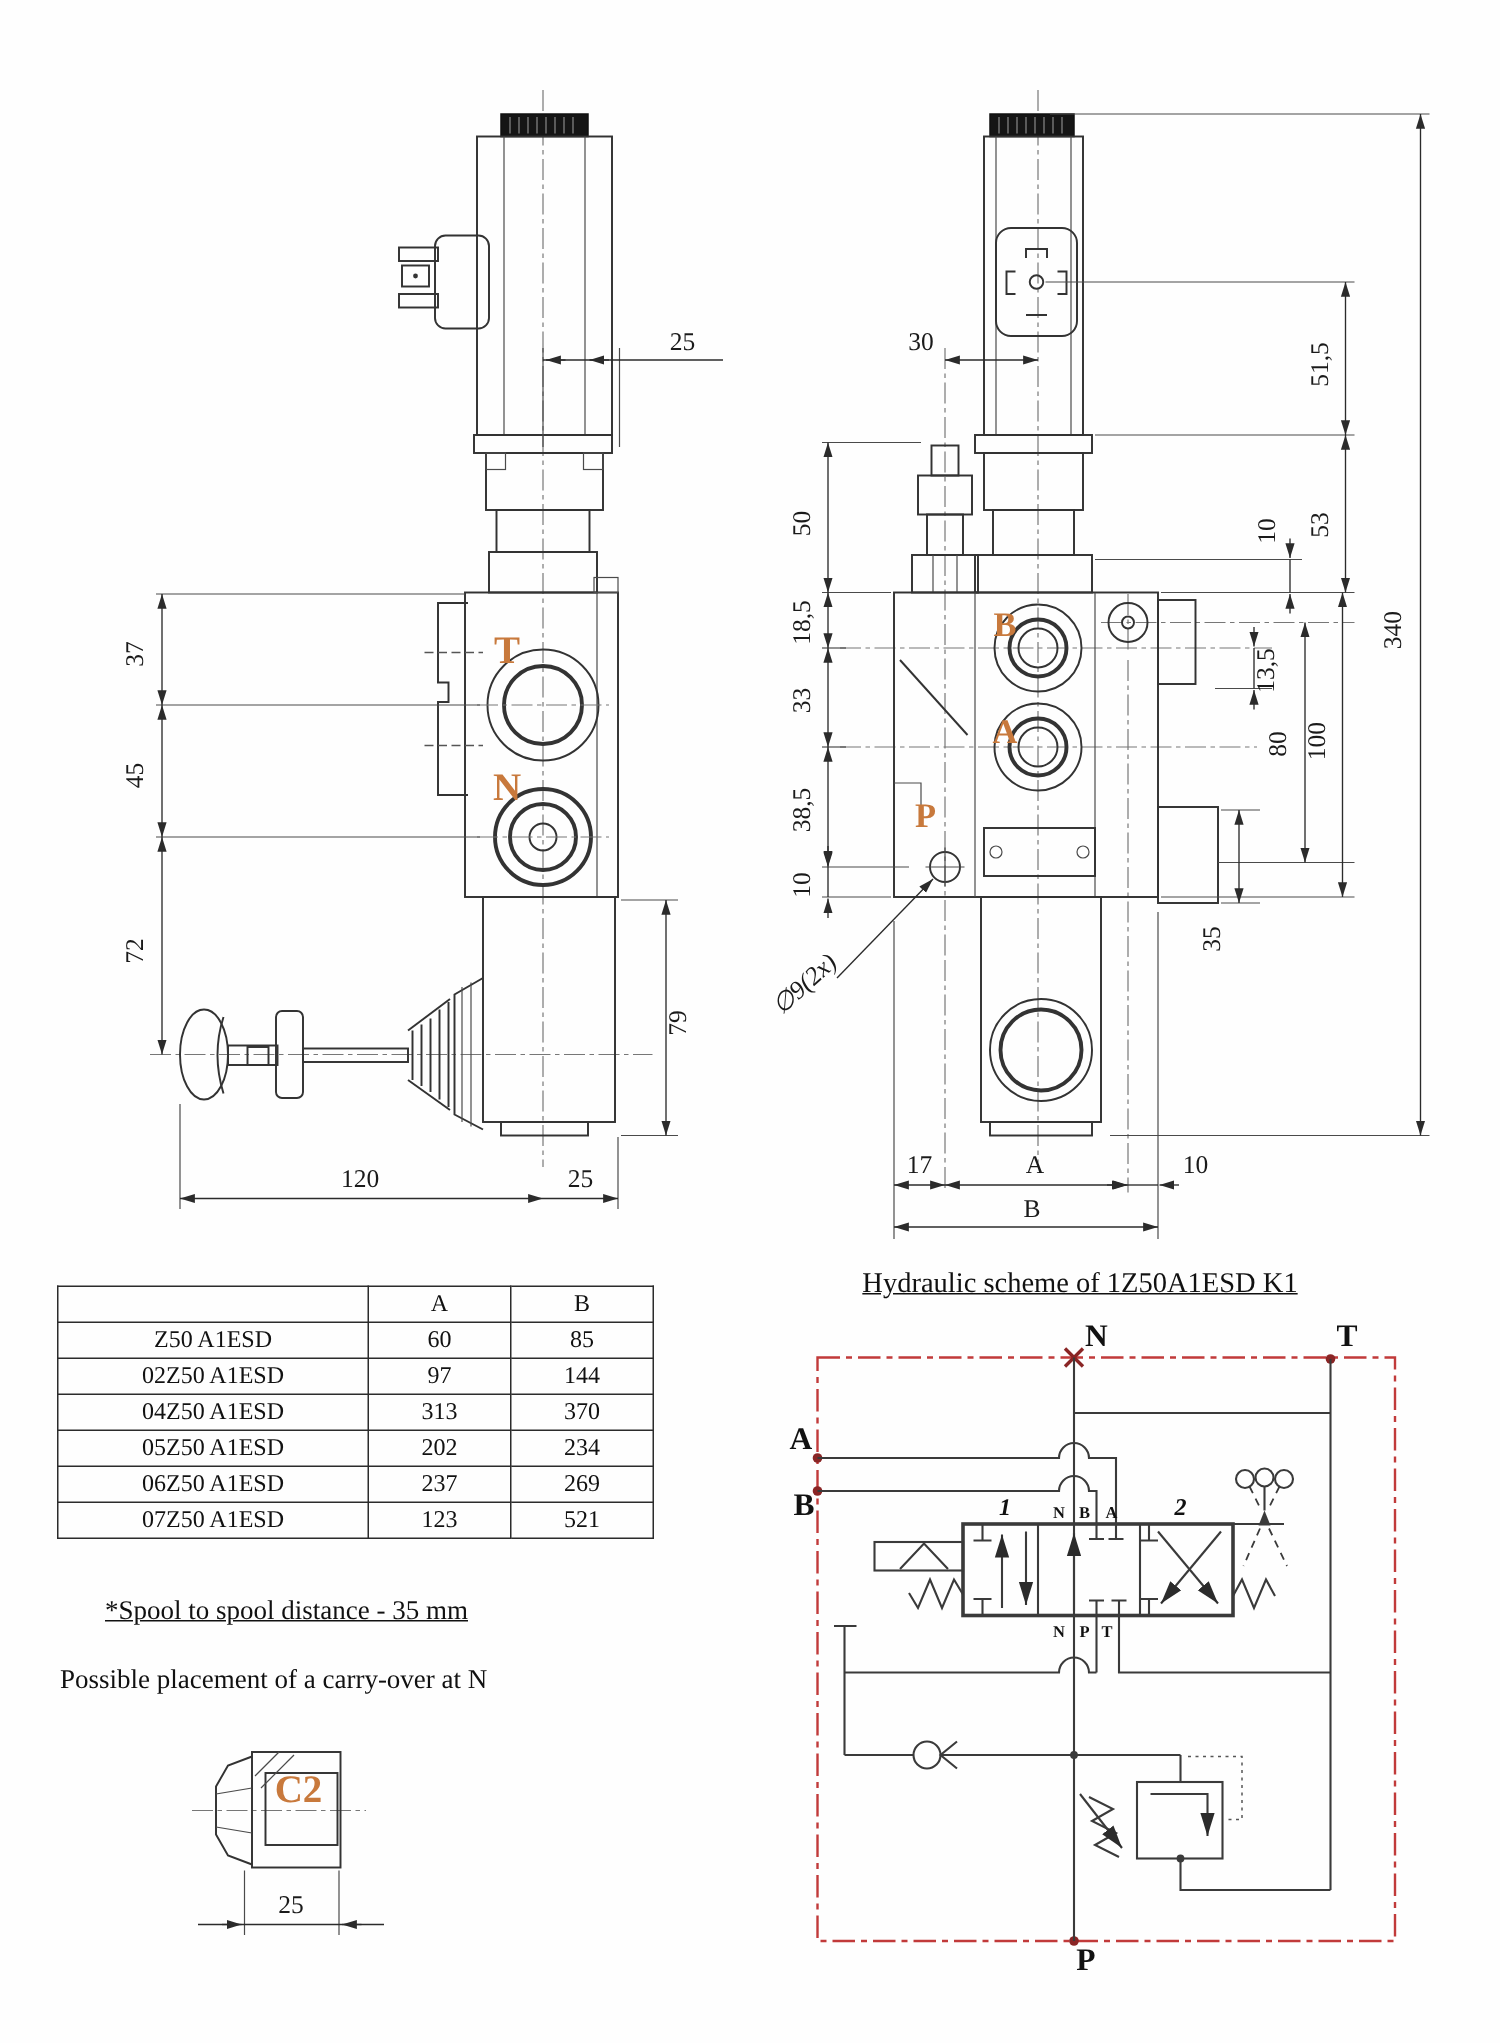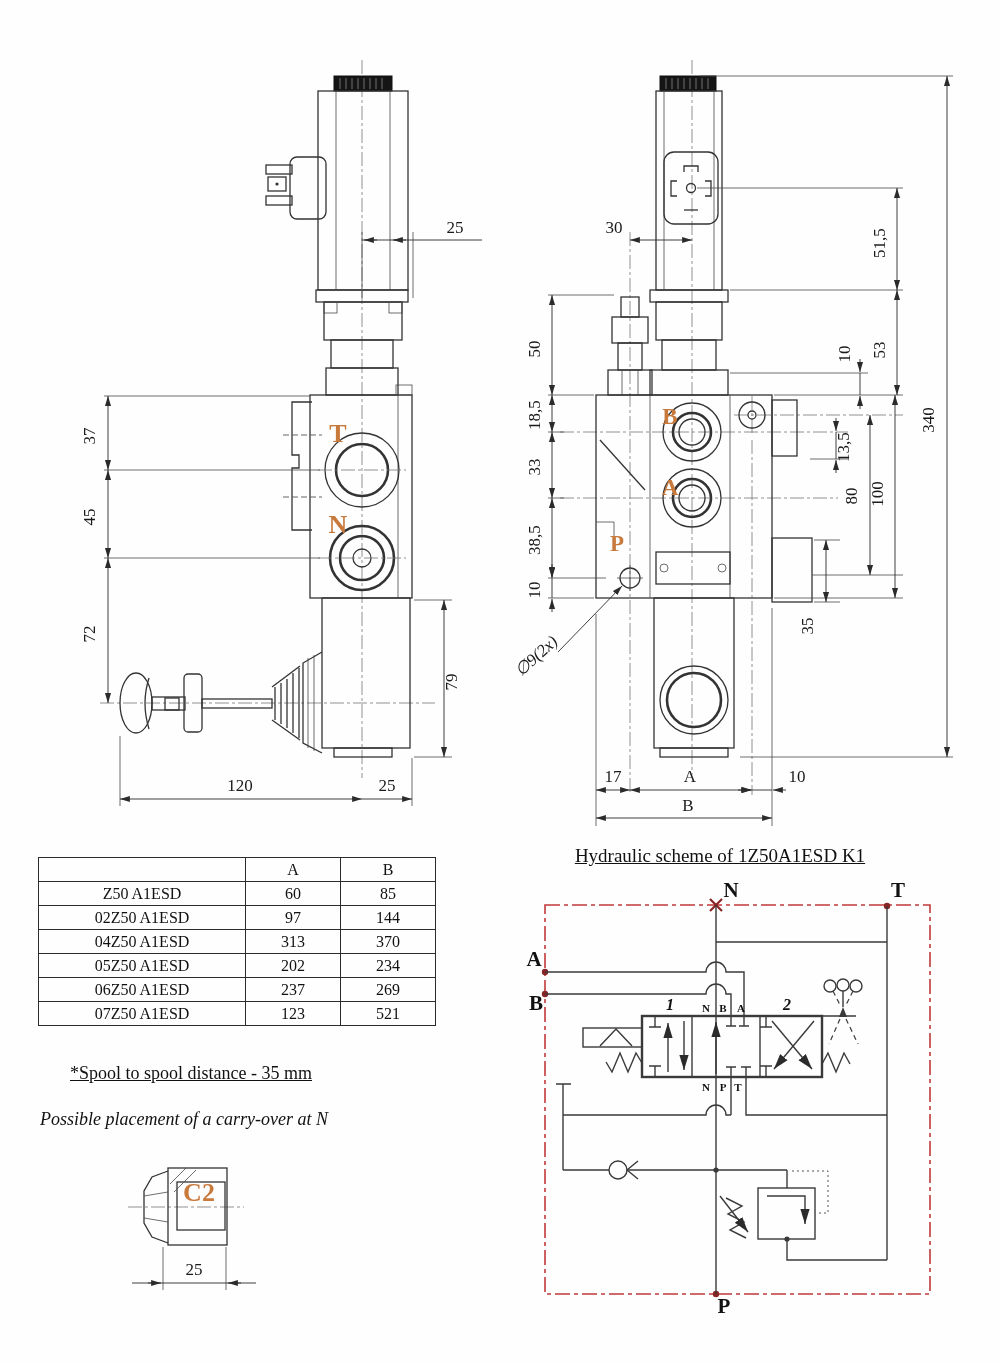--- a/index.html
+++ b/index.html
@@ -22,21 +22,21 @@
   text.port{font-family:"Liberation Serif",serif;font-weight:bold;font-size:26px;fill:#c8793c}
   text.port2{font-family:"Liberation Serif",serif;font-weight:bold;font-size:23px;fill:#c8793c}
   text.sport{font-family:"Liberation Serif",serif;font-weight:bold;font-size:21px;fill:#111}
   text.vlbl{font-family:"Liberation Serif",serif;font-weight:bold;font-size:11px;fill:#111}
   text.pos{font-family:"Liberation Serif",serif;font-weight:bold;font-style:italic;font-size:16px;fill:#111}
   #size-table{position:absolute;left:38px;top:857px;border-collapse:collapse;table-layout:fixed;}
   #size-table td{border:1px solid #2b2b2b;height:23px;text-align:center;font-size:16px;color:#111;padding:0;}
   #size-table td.mcol{width:206px;font-family:Liberation Serif, serif;} #size-table td.ncol{width:94px;}
   .note{position:absolute;color:#111;font-size:18px;}
   #spool-note{left:46px;top:1063px;text-decoration:underline;margin-left:24px;}
-  #carry-note{left:40px;top:1109px;font-style:italic;}
+  #carry-note{left:40px;top:1109px;}
   #scheme-title{left:545px;top:845px;width:350px;text-align:center;font-size:19px;text-decoration:underline;}
 </style>
 </head>
 <body>
 
 <div id="page">
 
 <svg width="1000" height="1362" viewBox="0 0 1000 1362">
   <defs>
     <marker id="m" orient="auto-start-reverse" markerWidth="12" markerHeight="9" refX="0" refY="0" viewBox="-11 -4 12 8">

